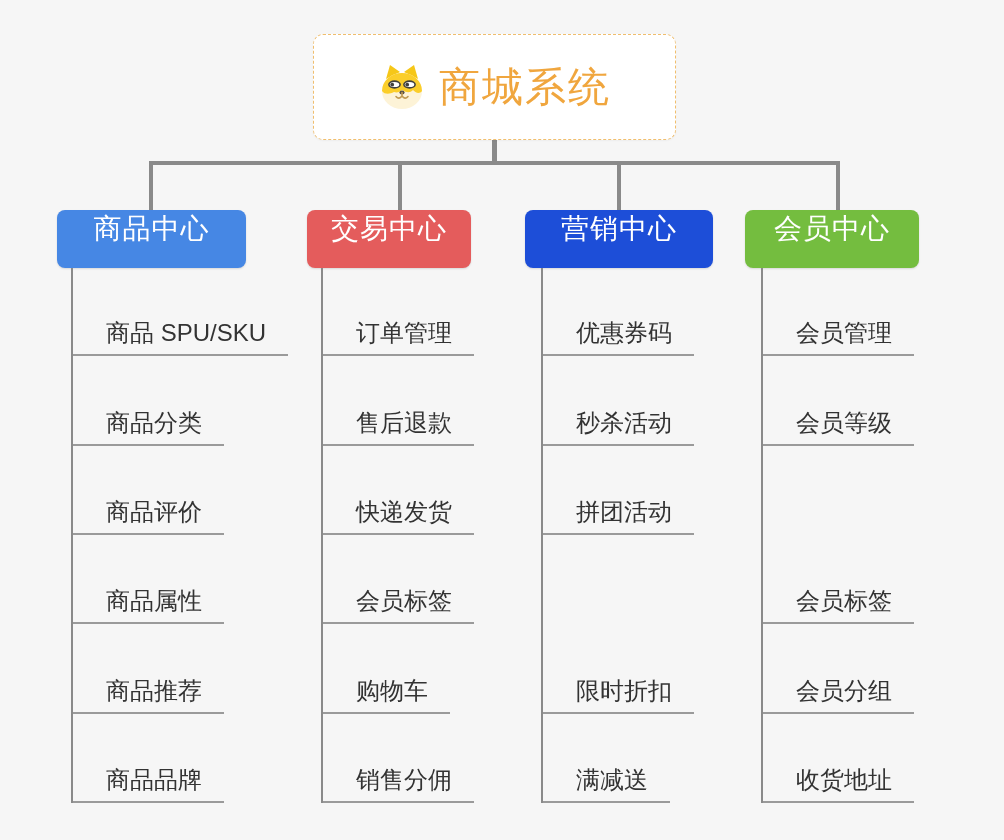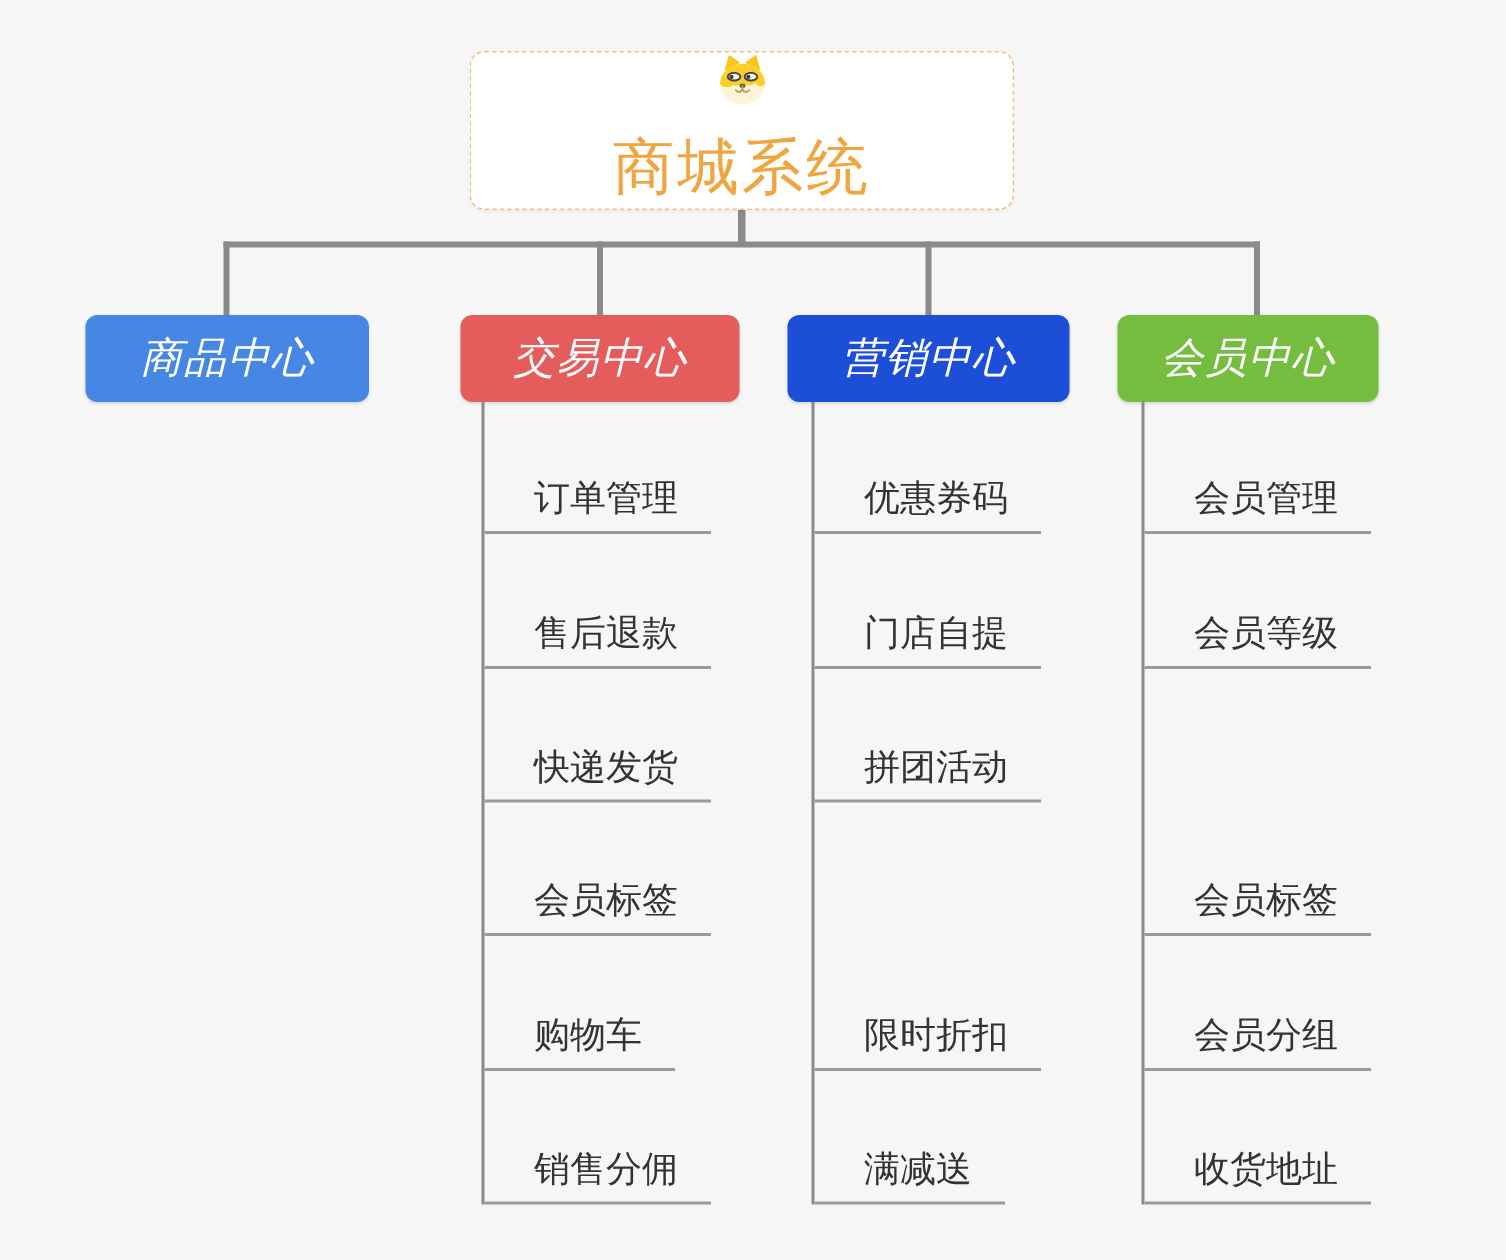--- a/index.html
+++ b/index.html
@@ -24,40 +24,38 @@
   .conn.stub.s4{left:836px;}
   
   .root-node{
     position:absolute;left:313px;top:34px;width:363px;height:106px;
     background:#ffffff;
     border:1px dashed #f0be6e;
     border-radius:10px;
     box-sizing:border-box;
     display:flex;align-items:center;justify-content:center;gap:13px;
     box-shadow:0 1px 2px rgba(0,0,0,.04);
-    flex-direction:column;
   }
   .root-title{
     font-size:41px;
     letter-spacing:2px;
     color:#f0a63e;
     white-space:nowrap;
   }
   .root-icon{width:48px;height:48px;display:block;}
   
   .branch{
     position:absolute;top:210px;height:58px;
     border-radius:8px;
-    display:flex;align-items:center;justify-content:center;
+    display:flex;justify-content:center;
     color:#ffffff;font-size:28px;letter-spacing:1px;white-space:nowrap;
     box-shadow:0 1px 2px rgba(0,0,0,.12);
-    font-style:italic;
   }
   .branch.b1{left:57px;width:189px;background:#4687e4;}
-  .branch.b2{left:307px;width:186px;background:#e45c5c;}
+  .branch.b2{left:307px;width:164px;background:#e45c5c;}
   .branch.b3{left:525px;width:188px;background:#edа93c;background:#eda93c;}
   .branch.b4{left:745px;width:174px;background:#74bd3f;}
   
   .leaf-col{
     position:absolute;top:268px;height:535px;width:250px;
     border-left:2px solid #8a8a8a;
   }
   .leaf-col.c1{left:71px;}
   .leaf-col.c2{left:321px;}
   .leaf-col.c3{left:541px;padding-left:12px;}
@@ -118,33 +116,41 @@
   <div class="branch b2" style="background: rgb(228, 92, 92);">
     <span>交易中心</span>
   </div>
   <div class="branch b3" style="background: #1d4ed8;">
     <span>营销中心</span>
   </div>
   <div class="branch b4" style="background: rgb(116, 189, 63);">
     <span>会员中心</span>
   </div>
 
+  <div class="leaf-col c1">
+    <div class="leaf r1">商品 SPU/SKU</div>
+    <div class="leaf r2">商品分类</div>
+    <div class="leaf r3">商品评价</div>
+    <div class="leaf r4">商品属性</div>
+    <div class="leaf r5">商品推荐</div>
+    <div class="leaf r6">商品品牌</div>
+  </div>
 
   <div class="leaf-col c2">
     <div class="leaf r1">订单管理</div>
     <div class="leaf r2">售后退款</div>
     <div class="leaf r3">快递发货</div>
     <div class="leaf r4">会员标签</div>
     <div class="leaf r5">购物车</div>
     <div class="leaf r6">销售分佣</div>
   </div>
 
   <div class="leaf-col c3">
     <div class="leaf r1">优惠券码</div>
-    <div class="leaf r2">门店自提</div>
+    <div class="leaf r2">秒杀活动</div>
     <div class="leaf r3">拼团活动</div>
     <div class="leaf r5">限时折扣</div>
     <div class="leaf r6">满减送</div>
   </div>
 
   <div class="leaf-col c4">
     <div class="leaf r1">会员管理</div>
     <div class="leaf r2">会员等级</div>
     <div class="leaf r4">会员标签</div>
     <div class="leaf r5">会员分组</div>

